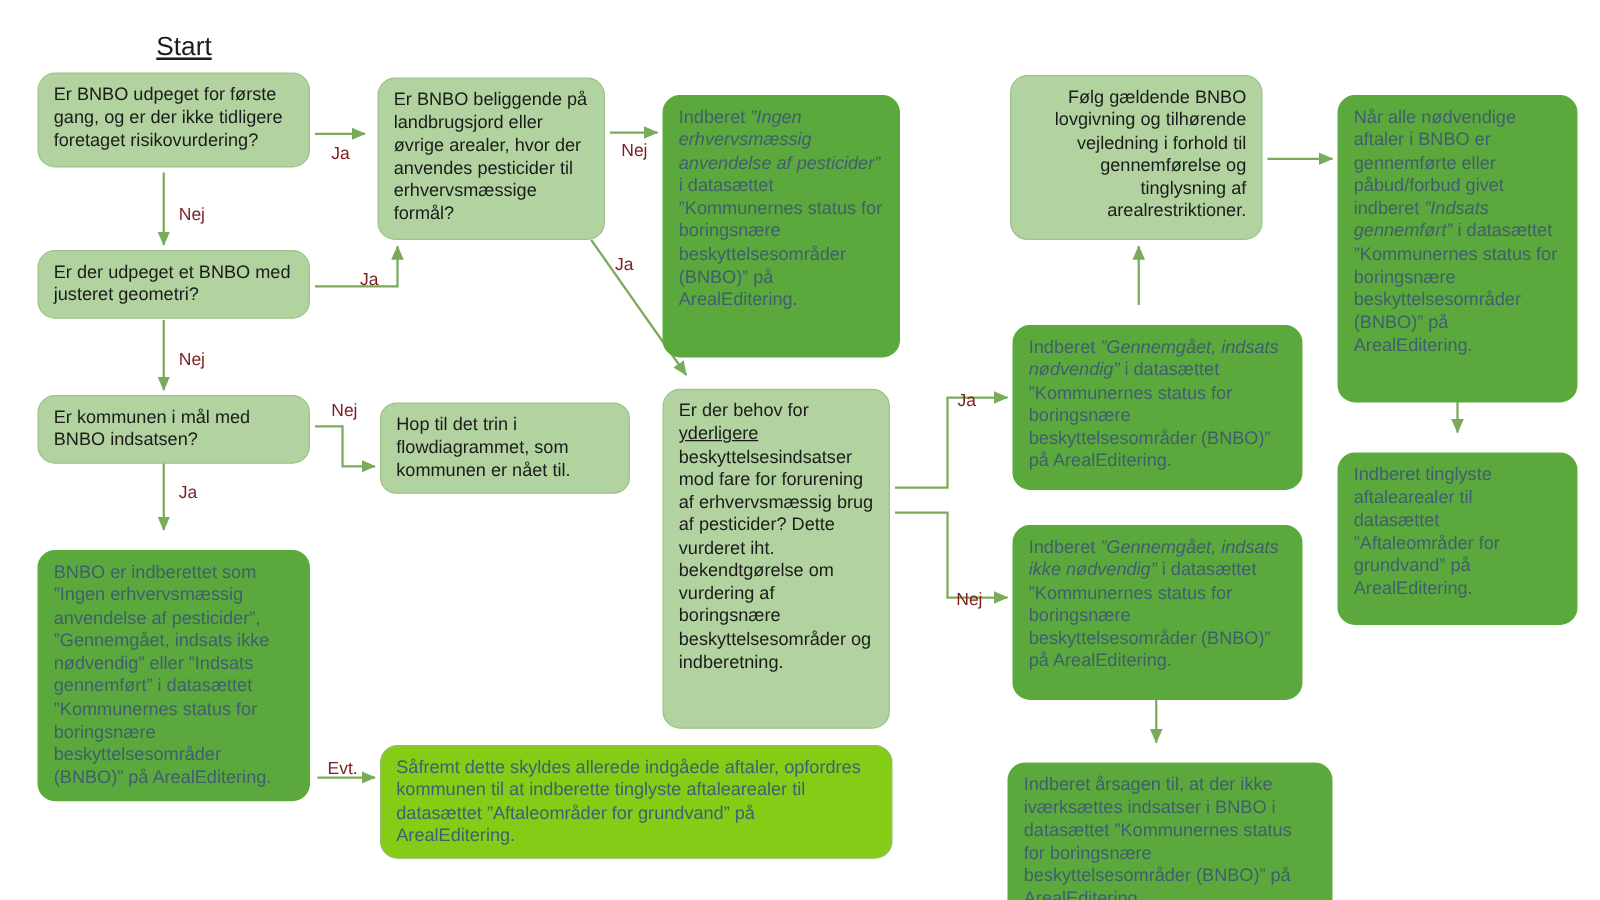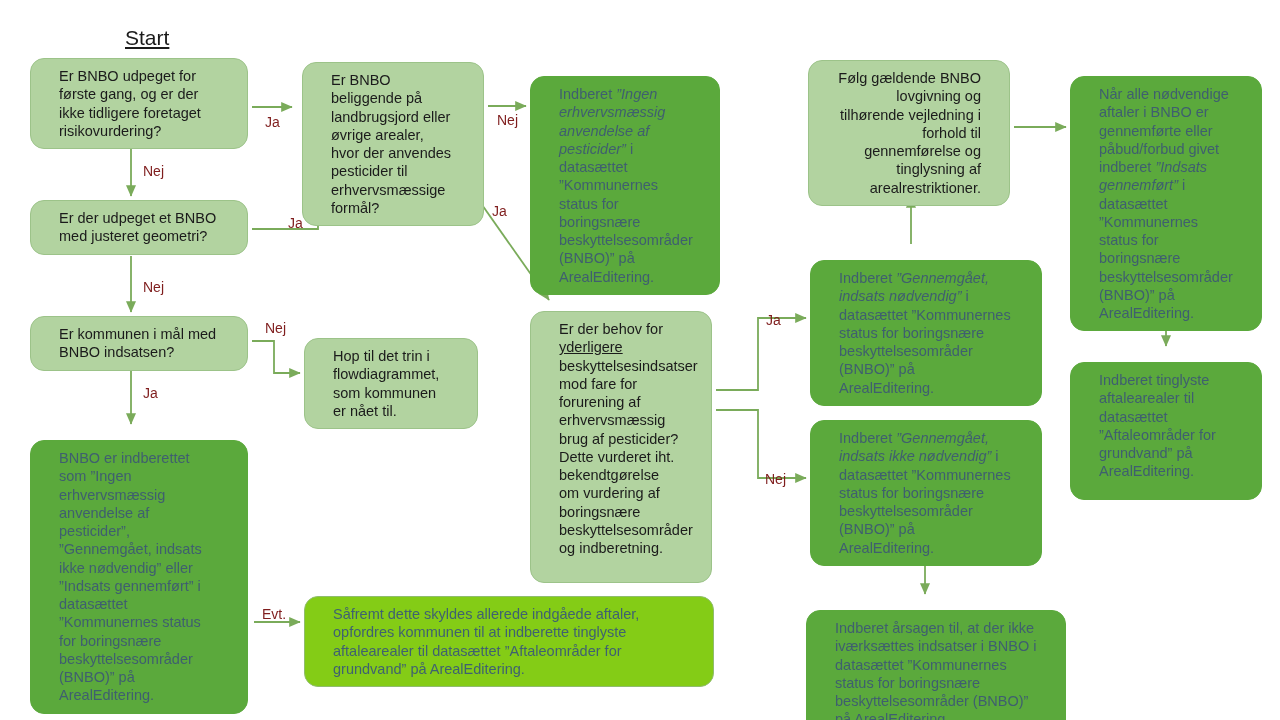--- a/index.html
+++ b/index.html
@@ -24,21 +24,21 @@
     position: absolute;
     left: 0; top: 0;
     width: 1280px;
     height: 720px;
     pointer-events: none;
   }
   .node {
     position: absolute;
     box-sizing: border-box;
     border-radius: 14px;
-    padding: 8px 28px;
+    padding: 8px 12px;
     line-height: 1.26;
     overflow: hidden;
   }
   .node.light {
     background: #b2d3a0;
     border: 1px solid #9cc389;
     color: #1b1b1b;
     font-size: 14.5px;
   }
   .node.dark {
@@ -100,21 +100,21 @@
         <path d="M 254 622 L 300 622" fill="none" stroke="#7aab5a" stroke-width="1.8" marker-end="url(#arrowhead)"></path>
       </g>
   </svg>
 
   <div id="node-layer">
       <div class="node light" style="left: 30px; top: 58px; width: 218px; min-height: 76px;"><span>Er BNBO udpeget for første gang, og er der ikke tidligere foretaget risikovurdering?</span></div>
       <div class="node light" style="left: 30px; top: 200px; width: 218px; min-height: 52px;"><span>Er der udpeget et BNBO med justeret geometri?</span></div>
       <div class="node light" style="left: 30px; top: 316px; width: 218px; min-height: 50px;"><span>Er kommunen  i mål med BNBO indsatsen?</span></div>
       <div class="node dark" style="left: 30px; top: 428px; width: 218px; min-height: 190px;"><span>BNBO er indberettet som ”Ingen erhvervsmæssig anvendelse af pesticider”, ”Gennemgået, indsats ikke nødvendig” eller ”Indsats gennemført” i datasættet ”Kommunernes status for boringsnære beskyttelsesområder (BNBO)” på ArealEditering.</span></div>
       <div class="node light" style="left: 302px; top: 62px; width: 182px; min-height: 130px;"><span>Er BNBO beliggende på landbrugsjord eller øvrige arealer, hvor der anvendes pesticider til erhvervsmæssige formål?</span></div>
-      <div class="node light" style="left: 304px; top: 338px; width: 174px; min-height: 68px;"><span>Hop til det trin i flowdiagrammet, som kommunen  er nået til.</span></div>
+      <div class="node light" style="left: 304px; top: 322px; width: 200px; min-height: 68px; border-radius: 13px;"><span>Hop til det trin i flowdiagrammet, som kommunen  er nået til.</span></div>
       <div class="node dark" style="left: 530px; top: 64px; width: 190px; min-height: 210px;"><span>Indberet <em>”Ingen erhvervsmæssig anvendelse af pesticider”</em> i datasættet ”Kommunernes status for boringsnære beskyttelsesområder (BNBO)” på ArealEditering.</span></div>
       <div class="node light" style="left: 530px; top: 311px; width: 182px; min-height: 272px;"><span>Er der behov for <u>yderligere</u> beskyttelsesindsatser mod fare for forurening af erhvervsmæssig brug af pesticider? Dette vurderet iht. bekendtgørelse om vurdering af boringsnære beskyttelsesområder og indberetning.</span></div>
       <div class="node white" style="left: 304px; top: 596px; width: 410px; min-height: 88px;"><span>Såfremt dette skyldes allerede indgåede aftaler, opfordres kommunen  til at indberette tinglyste aftalearealer til datasættet ”Aftaleområder for grundvand” på ArealEditering.</span></div>
       <div class="node light" style="left: 808px; top: 60px; width: 202px; min-height: 132px; text-align: right;"><span>Følg gældende BNBO lovgivning og tilhørende vejledning i forhold til gennemførelse og tinglysning af arealrestriktioner.</span></div>
       <div class="node dark" style="left: 810px; top: 248px; width: 232px; min-height: 132px;"><span>Indberet <em>”Gennemgået, indsats nødvendig”</em> i datasættet ”Kommunernes status for boringsnære beskyttelsesområder (BNBO)” på ArealEditering.</span></div>
       <div class="node dark" style="left: 810px; top: 408px; width: 232px; min-height: 140px;"><span>Indberet <em>”Gennemgået, indsats ikke nødvendig”</em> i datasættet ”Kommunernes status for boringsnære beskyttelsesområder (BNBO)” på ArealEditering.</span></div>
       <div class="node dark" style="left: 806px; top: 598px; width: 260px; min-height: 116px;"><span>Indberet årsagen til, at der ikke iværksættes indsatser i BNBO i datasættet ”Kommunernes status for boringsnære beskyttelsesområder (BNBO)” på ArealEditering.</span></div>
       <div class="node dark" style="left: 1070px; top: 64px; width: 192px; min-height: 246px;"><span>Når alle nødvendige aftaler i BNBO er gennemførte eller påbud/forbud  givet indberet <em>”Indsats gennemført”</em> i datasættet ”Kommunernes status for boringsnære beskyttelsesområder (BNBO)” på ArealEditering.</span></div>
       <div class="node dark" style="left: 1070px; top: 350px; width: 192px; min-height: 138px;"><span>Indberet tinglyste aftalearealer til datasættet ”Aftaleområder for grundvand” på ArealEditering.</span></div>
     </div>

